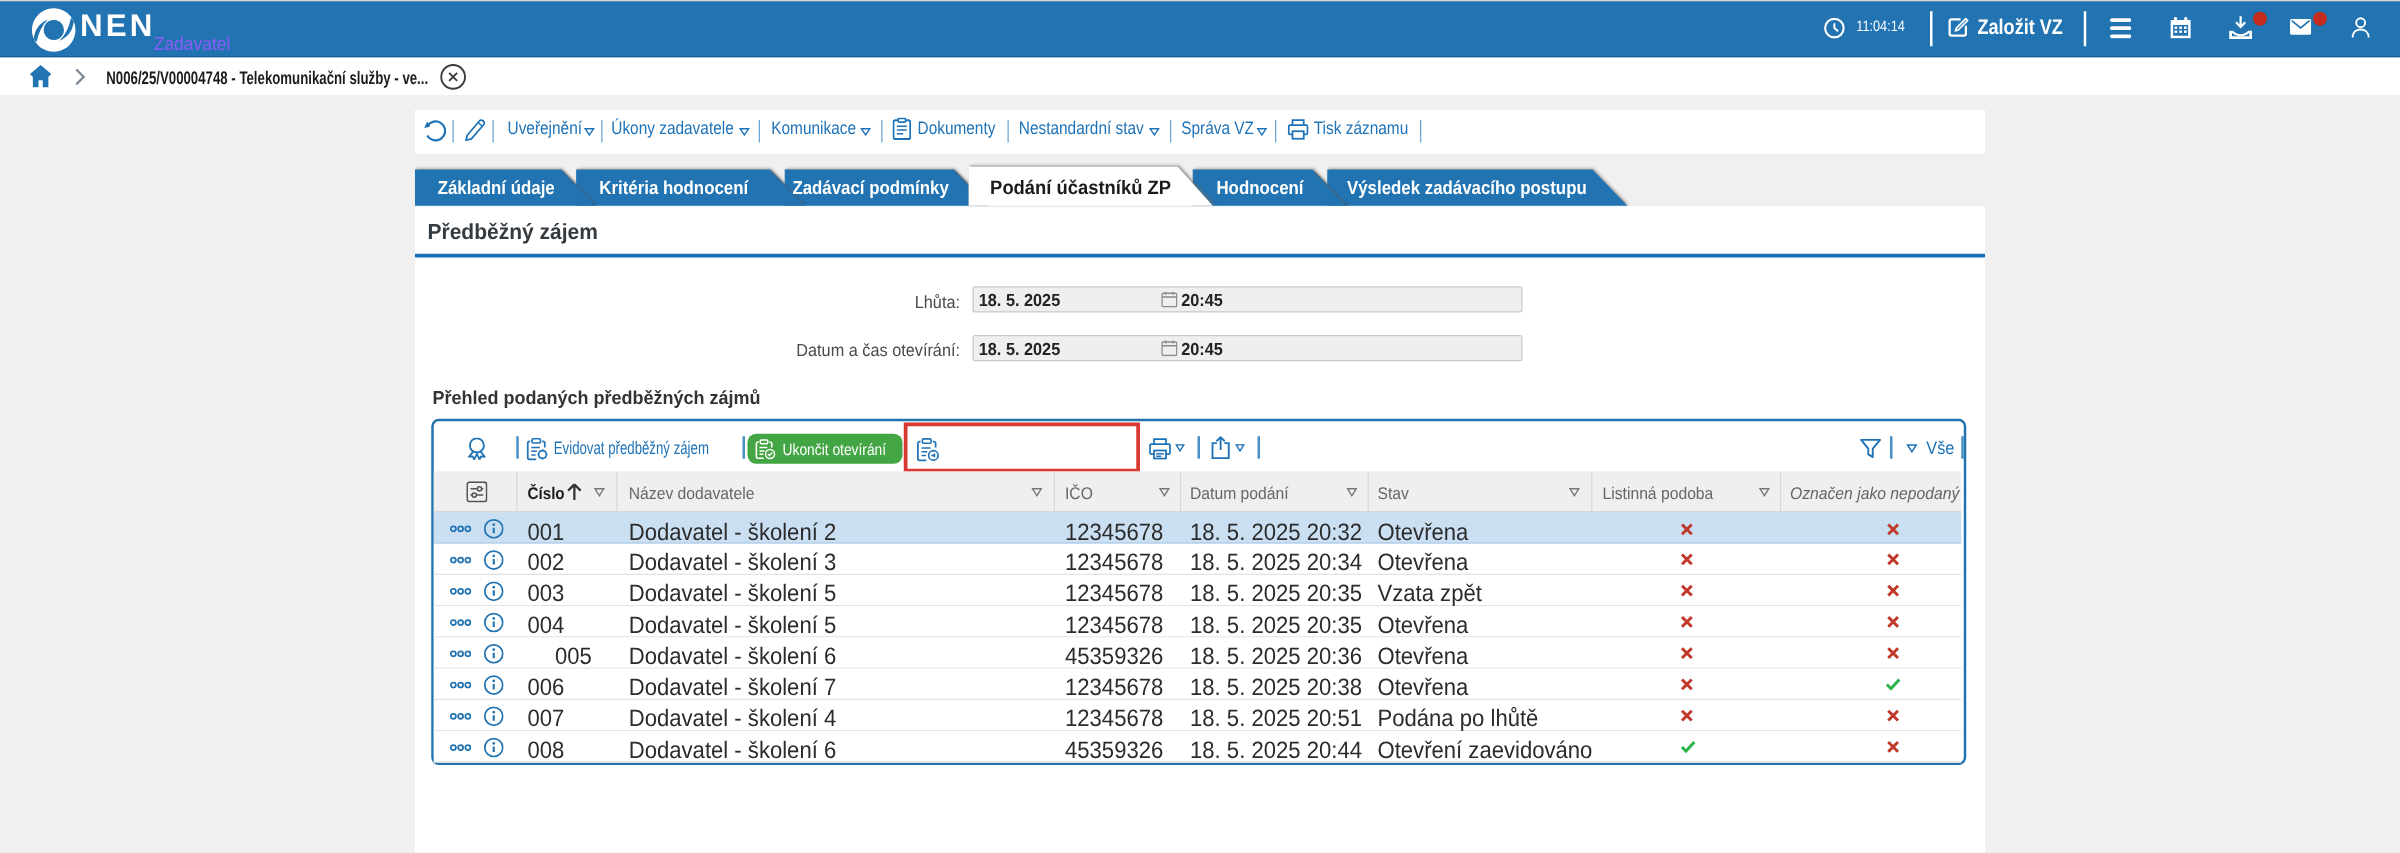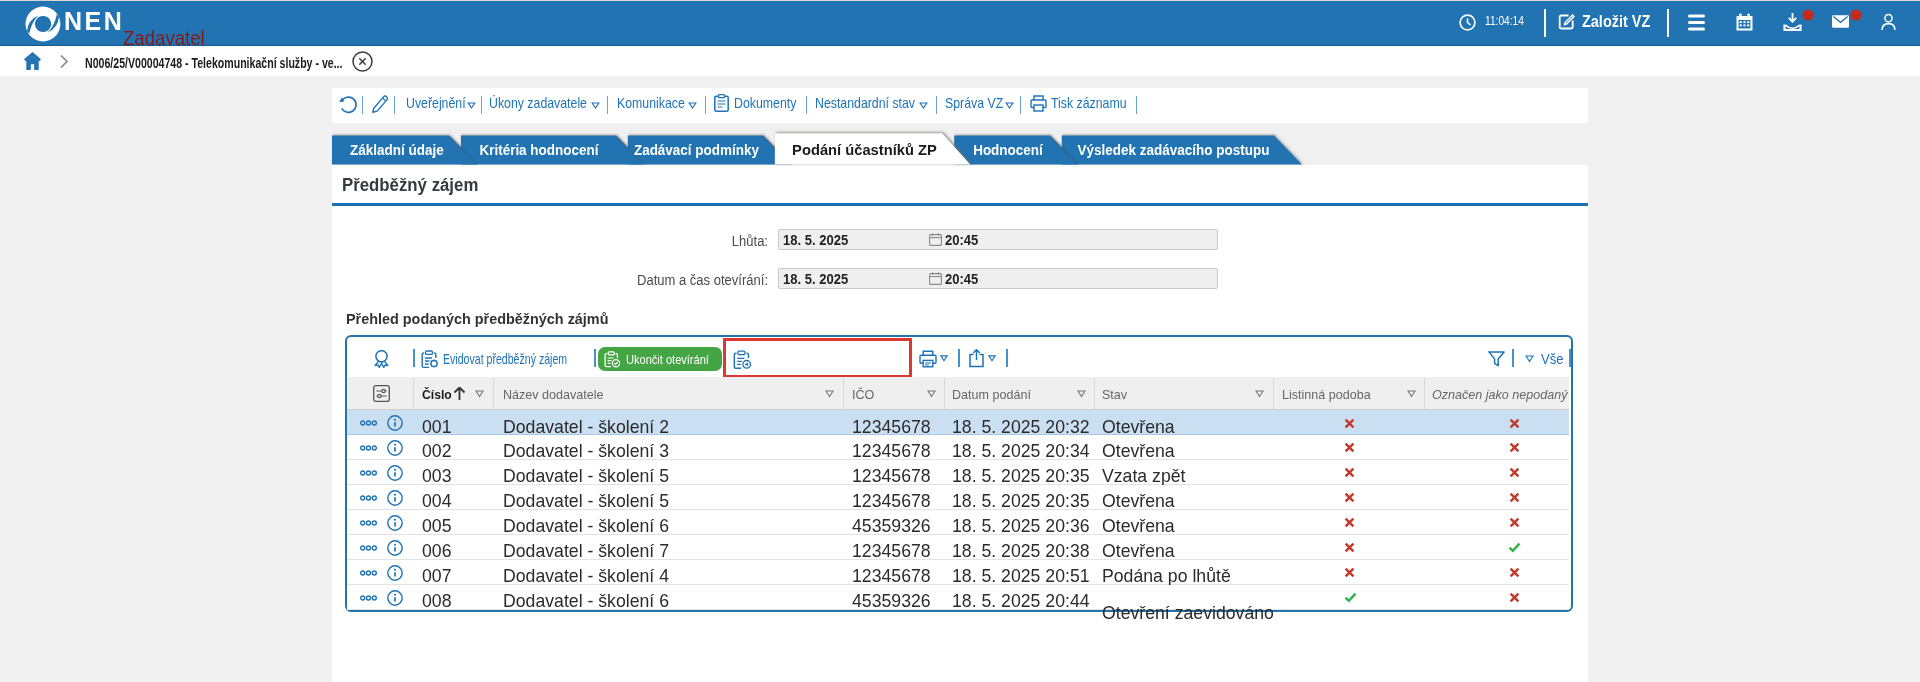--- a/index.html
+++ b/index.html
@@ -5,21 +5,21 @@
   html,body{margin:0;padding:0;}
   body{width:1920px;height:682px;position:relative;background:#f0f0f0;font-family:"Liberation Sans",sans-serif;overflow:hidden;}
   .abs{position:absolute;}
   .sx85{display:inline-block;transform:scaleX(0.85);transform-origin:0 0;white-space:nowrap;}
   .sx90{display:inline-block;transform:scaleX(0.90);transform-origin:0 0;white-space:nowrap;}
   .sx93{display:inline-block;transform:scaleX(0.93);transform-origin:0 0;white-space:nowrap;}
   
   #topline{left:0;top:0;width:1920px;height:1px;background:#d9d6ce;}
   #topbar{left:0;top:1px;width:1920px;height:45px;background:#2173b2;border-bottom:1px solid #16588c;box-sizing:border-box;}
   #nen{left:64px;top:7px;font-size:25px;font-weight:bold;color:#fff;letter-spacing:2.5px;}
-  #zadav{left:123px;top:27px;font-size:20px;color:#7f1d1d;}
+  #zadav{left:123px;top:27px;font-size:15px;color:#8b5cf6;}
   #time{left:1485px;top:14px;font-size:12px;color:#fff;}
   #zalozit{left:1582px;top:12px;font-size:17px;font-weight:bold;color:#fff;}
   .vdiv{width:2px;background:#fff;}
   
   #crumbbar{left:0;top:46px;width:1920px;height:30px;background:#fff;}
   #crumbtxt{left:85px;top:55px;font-size:14.5px;font-weight:bold;color:#1c1c1c;transform:scaleX(0.73);transform-origin:0 0;white-space:nowrap;}
   
   #menubar{left:332px;top:88px;width:1256px;height:34.5px;background:#fff;}
   #contentbg{left:332px;top:165px;width:1256px;height:517px;background:#fff;}
   .mtxt{font-size:14.5px;color:#1e73b8;top:95px;}
@@ -465,21 +465,21 @@
         <circle cx="2.7" cy="3" r="2"></circle>
         <circle cx="8.5" cy="3" r="2"></circle>
         <circle cx="14.3" cy="3" r="2"></circle>
       </g>
     </svg>
 <svg class="abs" style="left:386.5px;top:515.0px;" width="16" height="16" viewBox="0 0 16 16">
       <circle cx="8" cy="8" r="7.2" fill="none" stroke="#2173b2" stroke-width="1.4"></circle>
       <circle cx="8" cy="4.7" r="1.05" fill="#2173b2"></circle>
       <path d="M8,7.2 V11.6" stroke="#2173b2" stroke-width="1.7"></path>
     </svg>
-<div class="abs rtxt" style="left:422px;top:515.3px;"><span class="sx93">005</span></div>
+<div class="abs rtxt" style="left:444px;top:515.3px;"><span class="sx93">005</span></div>
 <div class="abs rtxt" style="left:503px;top:515.3px;"><span class="sx93">Dodavatel - školení 6</span></div>
 <div class="abs rtxt" style="left:852px;top:515.3px;"><span class="sx93">45359326</span></div>
 <div class="abs rtxt" style="left:952px;top:515.3px;"><span class="sx93">18. 5. 2025 20:36</span></div>
 <div class="abs rtxt" style="left:1102px;top:515.3px;"><span class="sx93">Otevřena</span></div>
 <svg class="abs" style="left:1344px;top:517.26px;" width="11" height="11" viewBox="0 0 11 11">
       <path d="M1.6,1.6 L9.4,9.4 M9.4,1.6 L1.6,9.4" stroke="#c0392b" stroke-width="2.4"></path>
     </svg>
 <svg class="abs" style="left:1509px;top:517.26px;" width="11" height="11" viewBox="0 0 11 11">
       <path d="M1.6,1.6 L9.4,9.4 M9.4,1.6 L1.6,9.4" stroke="#c0392b" stroke-width="2.4"></path>
     </svg>
@@ -541,21 +541,21 @@
     </svg>
 <svg class="abs" style="left:386.5px;top:589.8px;" width="16" height="16" viewBox="0 0 16 16">
       <circle cx="8" cy="8" r="7.2" fill="none" stroke="#2173b2" stroke-width="1.4"></circle>
       <circle cx="8" cy="4.7" r="1.05" fill="#2173b2"></circle>
       <path d="M8,7.2 V11.6" stroke="#2173b2" stroke-width="1.7"></path>
     </svg>
 <div class="abs rtxt" style="left:422px;top:590.1px;"><span class="sx93">008</span></div>
 <div class="abs rtxt" style="left:503px;top:590.1px;"><span class="sx93">Dodavatel - školení 6</span></div>
 <div class="abs rtxt" style="left:852px;top:590.1px;"><span class="sx93">45359326</span></div>
 <div class="abs rtxt" style="left:952px;top:590.1px;"><span class="sx93">18. 5. 2025 20:44</span></div>
-<div class="abs rtxt" style="left:1102px;top:590.1px;margin-top:12px;"><span class="sx93">Otevření zaevidováno</span></div>
+<div class="abs rtxt" style="left:1102px;top:590.1px;"><span class="sx93">Otevření zaevidováno</span></div>
 <svg class="abs" style="left:1343.5px;top:592.28px;" width="13" height="11" viewBox="0 0 13 11">
       <path d="M1.5,5.6 L4.8,8.8 L11.5,1.6" fill="none" stroke="#2cb34a" stroke-width="2.4"></path>
     </svg>
 <svg class="abs" style="left:1509px;top:592.08px;" width="11" height="11" viewBox="0 0 11 11">
       <path d="M1.6,1.6 L9.4,9.4 M9.4,1.6 L1.6,9.4" stroke="#c0392b" stroke-width="2.4"></path>
     </svg>
 </div>
 
 
 

